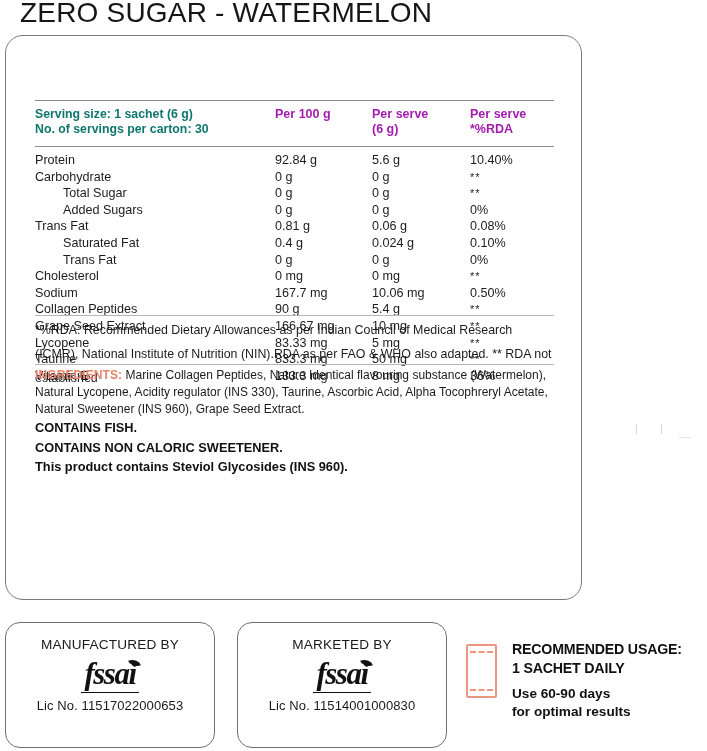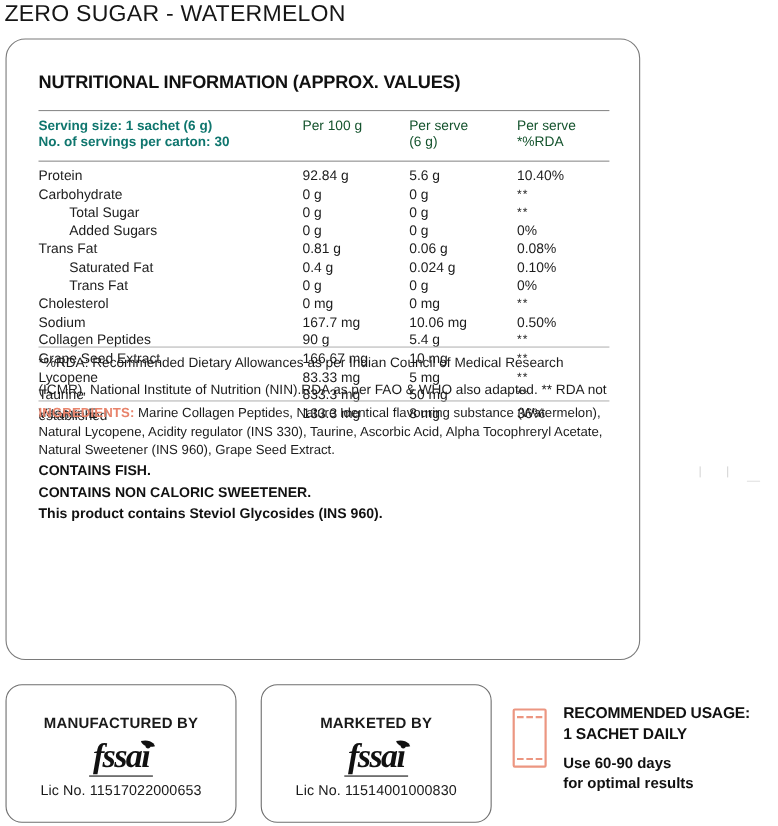--- a/index.html
+++ b/index.html
@@ -12,23 +12,23 @@
     height: 751px;
     position: relative;
     font-family: "Liberation Sans", sans-serif;
     color: #1a1a1a;
     overflow: hidden;
   }
 
   
   #page-title {
     position: absolute;
-    left: 4px;
+    left: 20px;
     top: 0px;
-    font-size: 21px;
+    font-size: 28px;
     letter-spacing: 0.2px;
     color: #161616;
     font-weight: 400;
     line-height: 26px;
     white-space: nowrap;
   }
 
   
   #nutrition-card {
     position: absolute;
@@ -74,23 +74,23 @@
     font-weight: 700;
     line-height: 15px;
     color: #0f766e;
     white-space: nowrap;
   }
 
   .col-head {
     position: absolute;
     top: 71px;
     font-size: 12.5px;
-    font-weight: 400;
+    font-weight: 700;
     line-height: 15px;
-    color: #14532d;
+    color: #a21caf;
     white-space: pre-line;
   }
   #col-head-0 { left: 269px; }
   #col-head-1 { left: 366px; }
   #col-head-2 { left: 464px; }
 
   #rows {
     position: absolute;
     left: 0;
     top: 116px;
@@ -157,25 +157,25 @@
     border: 1.2px solid #6f6f6f;
     border-radius: 15px;
     box-sizing: border-box;
     background: #fff;
     text-align: center;
   }
   #lic-box-manufactured { left: 5px; }
   #lic-box-marketed     { left: 237px; }
 
   .lic-title {
-    margin-top: 27px;
+    margin-top: 14px;
     font-size: 13.6px;
     letter-spacing: 0.2px;
     color: #1a1a1a;
-    font-weight: 700;
+    font-weight: 400;
   }
   .fssai-logo {
     position: relative;
     display: inline-block;
     margin-top: 6px;
     margin-bottom: 5px;
     padding: 0 3px 2px 3px;
     font-family: "Liberation Serif", serif;
     font-style: italic;
     font-weight: 700;
@@ -263,21 +263,20 @@
   #artifact-2 { left: 661px; top: 424px; width: 1px; height: 10px; }
   #artifact-3 { left: 679px; top: 437px; width: 12px; height: 1px; background:#e2e2e2; }
 </style>
 </head>
 <body>
 
 <div id="page-title">ZERO SUGAR - WATERMELON</div>
 
 <div id="nutrition-card">
 
-  <div id="nutrition-heading">NUTRITIONAL INFORMATION (APPROX. VALUES)</div>
 
   <div class="tbl-rule" id="rule-top"></div>
 
   <div id="serving-block">
     <div>Serving size: 1 sachet (6 g)</div>
     <div>No. of servings per carton: 30</div>
   </div>
 
   <div class="col-head" id="col-head-0">Per 100 g</div>
   <div class="col-head" id="col-head-1">Per serve

